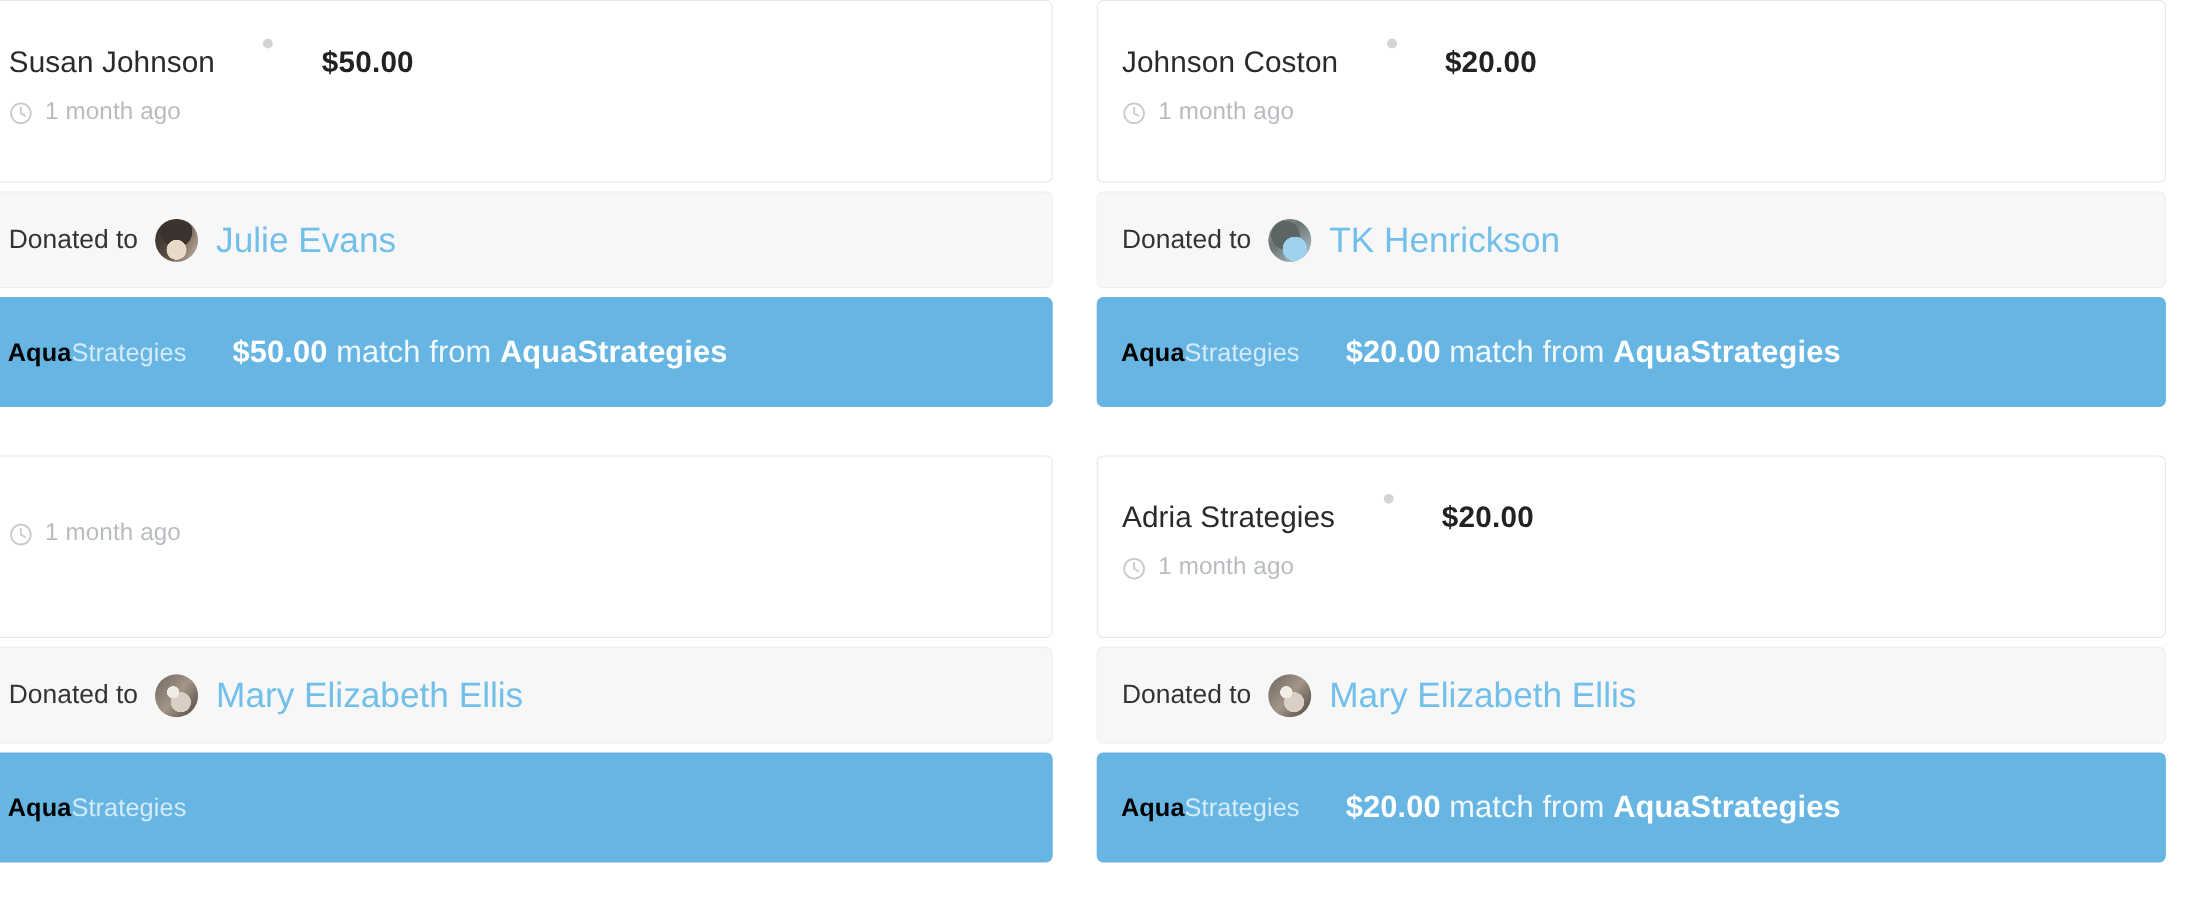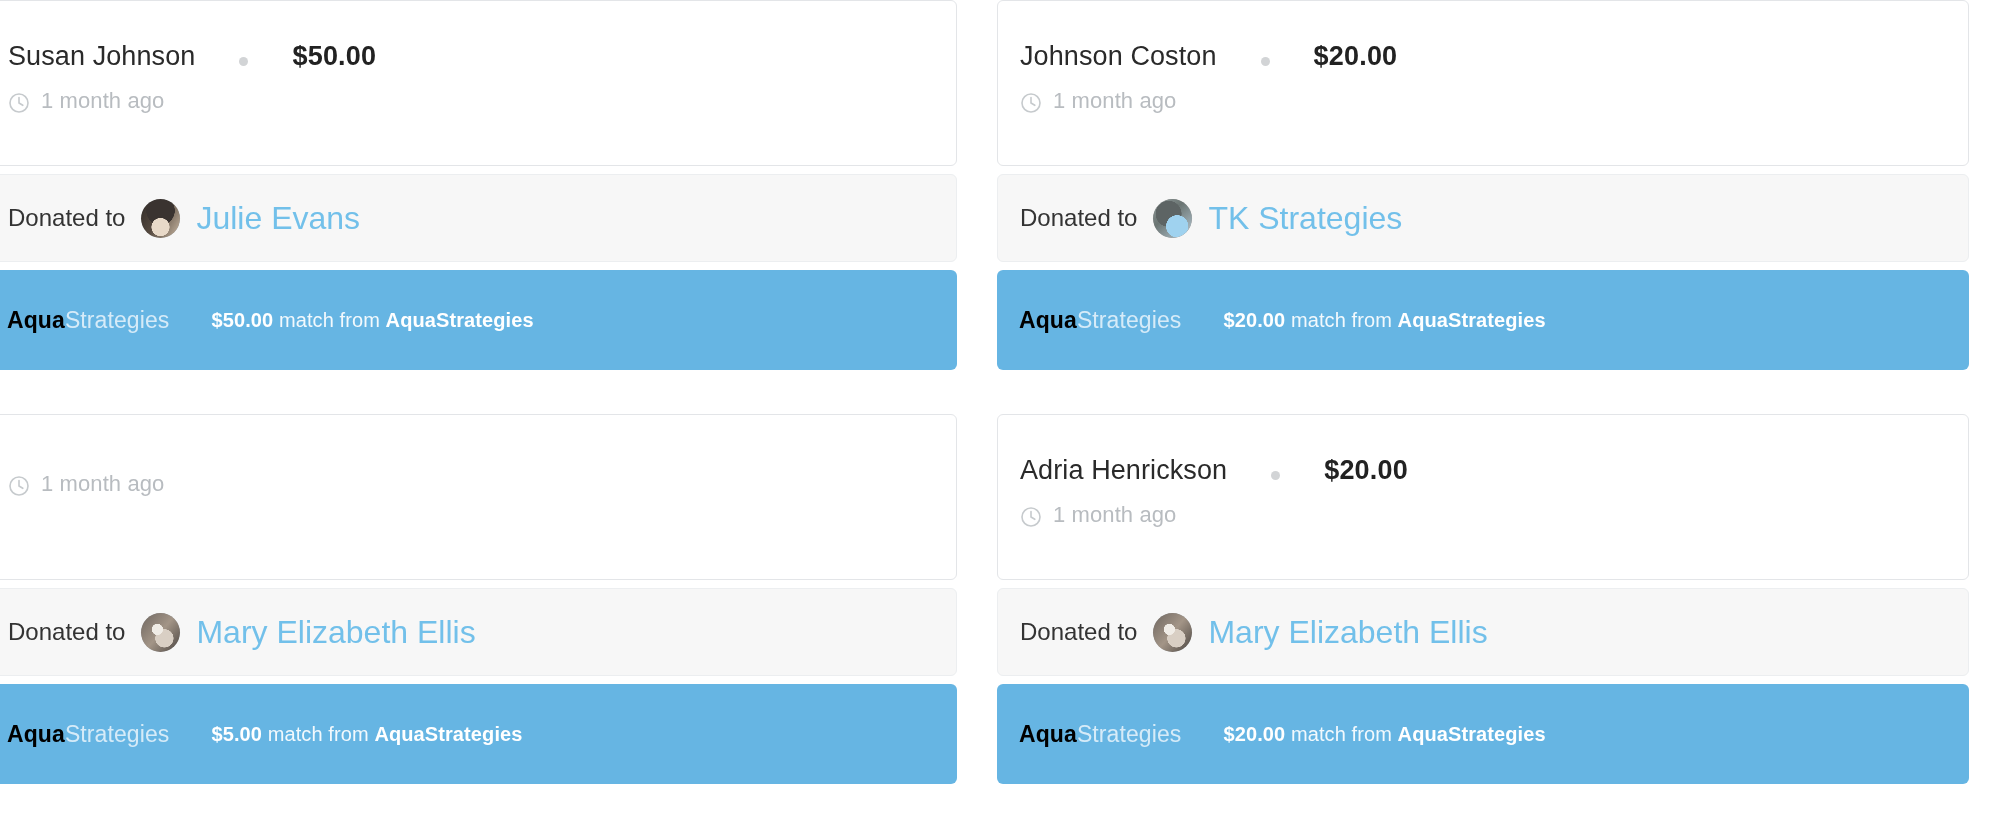--- a/index.html
+++ b/index.html
@@ -41,21 +41,21 @@
     background: #ffffff;
     border: 1px solid #e3e5e8;
     border-radius: 6px;
     padding: 40px 22px 38px 22px;
     box-sizing: border-box;
     min-height: 166px;
   }
 
   .donor-line {
     display: flex;
-    align-items: flex-end;
+    align-items: flex-start;
     white-space: nowrap;
     gap: 28px;
   }
   .donor-name {
     font-size: 27px;
     color: #2a2a2a;
     font-weight: 400;
     letter-spacing: 0.1px;
   }
   .dot-sep {
@@ -175,21 +175,21 @@
   }
   .sponsor-logo .logo-strong {
     font-weight: 700;
     color: #000000;
   }
   .sponsor-logo .logo-light {
     font-weight: 400;
     color: #d6ebf8;
   }
   .match-text {
-    font-size: 20px;
+    font-size: 28px;
     color: #f2f9fd;
     white-space: nowrap;
     letter-spacing: 0.1px;
   }
   .match-text .amt,
   .match-text .sponsor {
     font-weight: 700;
     color: #ffffff;
   }
 </style>
@@ -250,23 +250,20 @@
       <div class="donated-bar">
         <span class="donated-label">Donated to</span>
         <span class="avatar av-mary"></span>
         <a class="recipient-link" href="#">Mary Elizabeth Ellis</a>
       </div>
 
       <div class="match-banner">
         <span class="sponsor-logo">
           <span class="logo-strong">Aqua</span><span class="logo-light">Strategies</span>
         </span>
-        <span class="match-text">
-          <span class="amt">$5.00</span><span> match from </span><span class="sponsor">AquaStrategies</span>
-        </span>
       </div>
     </div>
 
   </div>
 
   <div class="column column-right">
 
     <div class="donation-card">
       <div class="card-body">
         <div class="donor-line">
@@ -281,37 +278,37 @@
               <path d="M11 5.6 V11 L14.8 13.3" fill="none" stroke="#c6cacd" stroke-width="1.6" stroke-linecap="round"></path>
             </svg>
           </span>
           <span class="time-text">1 month ago</span>
         </div>
       </div>
 
       <div class="donated-bar">
         <span class="donated-label">Donated to</span>
         <span class="avatar av-tk"></span>
-        <a class="recipient-link" href="#">TK Strategies</a>
+        <a class="recipient-link" href="#">TK Henrickson</a>
       </div>
 
       <div class="match-banner">
         <span class="sponsor-logo">
           <span class="logo-strong">Aqua</span><span class="logo-light">Strategies</span>
         </span>
         <span class="match-text">
           <span class="amt">$20.00</span><span> match from </span><span class="sponsor">AquaStrategies</span>
         </span>
       </div>
     </div>
 
     <div class="donation-card">
       <div class="card-body">
         <div class="donor-line">
-          <span class="donor-name">Adria Henrickson</span>
+          <span class="donor-name">Adria Strategies</span>
           <span class="dot-sep"></span>
           <span class="donor-amount">$20.00</span>
         </div>
         <div class="time-line">
           <span class="clock-icon">
             <svg viewBox="0 0 22 22" width="22" height="22" aria-hidden="true">
               <circle cx="11" cy="11" r="9" fill="none" stroke="#c6cacd" stroke-width="1.6"></circle>
               <path d="M11 5.6 V11 L14.8 13.3" fill="none" stroke="#c6cacd" stroke-width="1.6" stroke-linecap="round"></path>
             </svg>
           </span>

